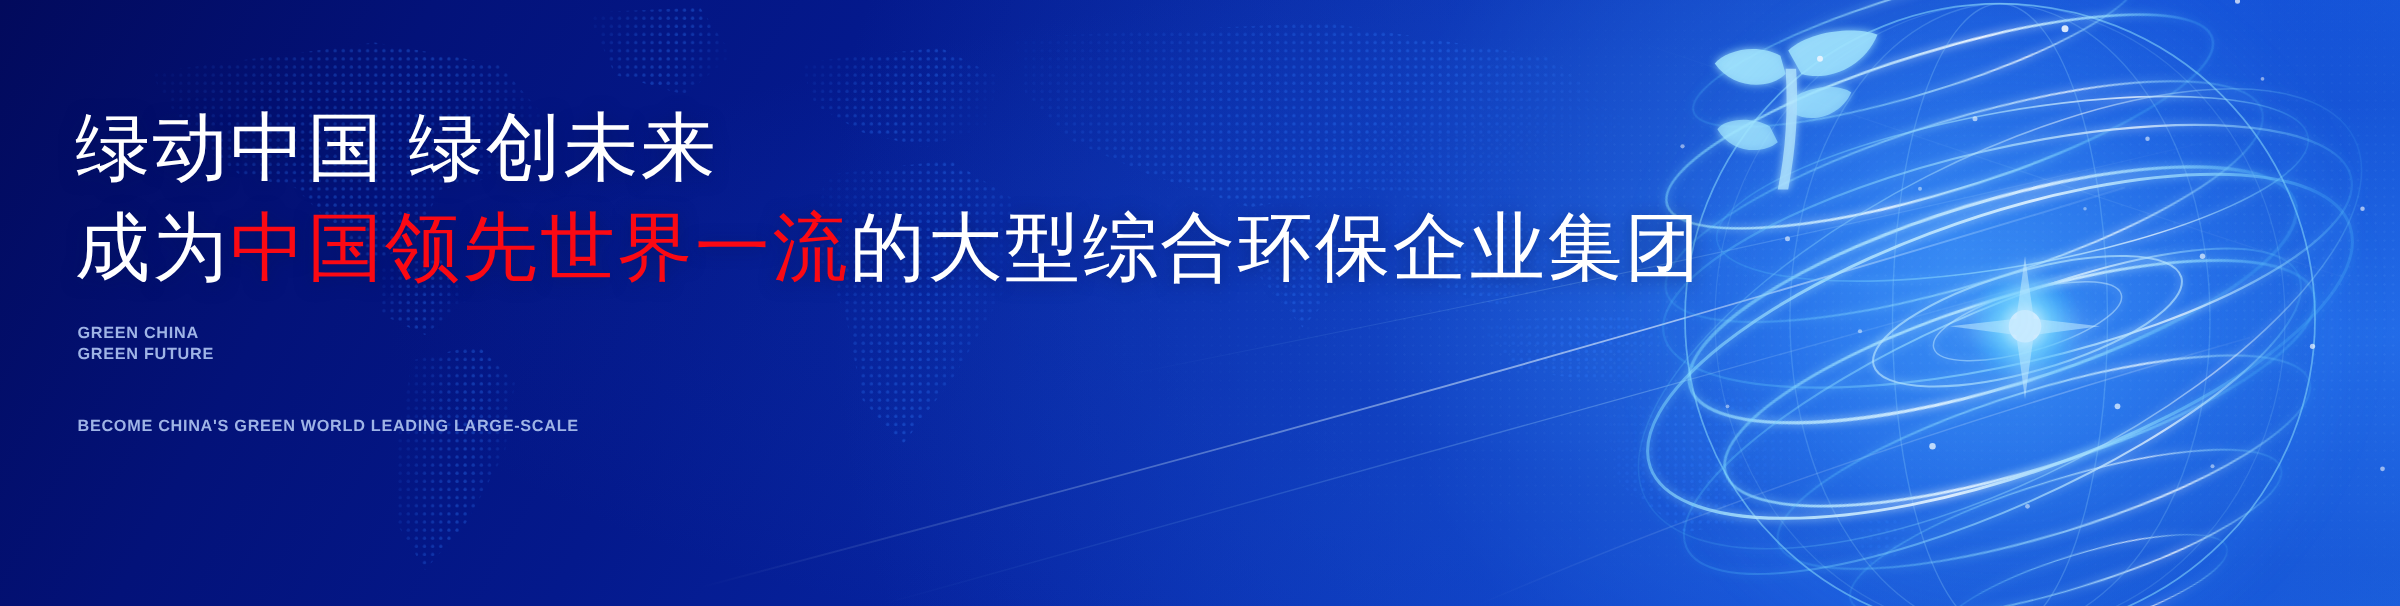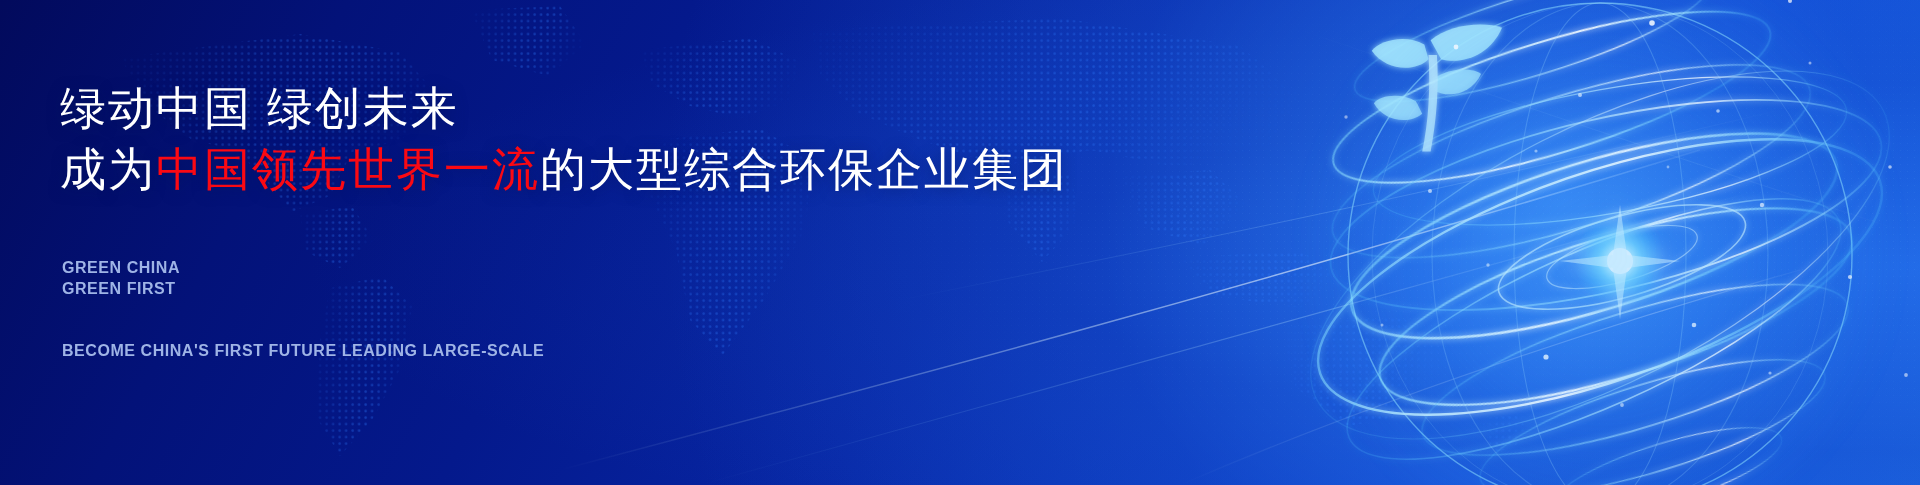--- a/index.html
+++ b/index.html
@@ -60,37 +60,37 @@
     filter:blur(6px);
   }
 
   
   #copy {
     position:absolute;
     left:60px; top:78px;
     z-index:6;
   }
   .head-line {
-    font-size:46px;
+    font-size:60px;
     line-height:1.33;
     font-weight:400;
     color:#ffffff;
     letter-spacing:2px;
     white-space:nowrap;
     text-shadow:0 2px 14px rgba(0,20,90,0.55);
   }
   .head-line .hl-red { color:#fb0913;font-family:Liberation Mono, monospace; }
 
   #subs {
     position:absolute;
     left:62px; top:258px;
     z-index:6;
   }
   .sub-en {
-    font-size:16px;
+    font-size:13px;
     font-weight:700;
     letter-spacing:0.55px;
     line-height:1.30;
     color:#9fb4e6;
     white-space:nowrap;
   }
   #tagline-en { margin-top:0; }
   #mission-en { margin-top:41px; }
 </style>
 </head>
@@ -284,20 +284,20 @@
   </div>
 
   <div id="copy">
     <div class="head-line">绿动中国 绿创未来</div>
     <div class="head-line"><span>成为</span><span class="hl-red">中国领先世界一流</span><span>的大型综合环保企业集团</span></div>
   </div>
 
   <div id="subs">
     <div id="tagline-en">
       <div class="sub-en">GREEN CHINA</div>
-      <div class="sub-en">GREEN FIRST</div>
+      <div class="sub-en">GREEN FUTURE</div>
     </div>
     <div id="mission-en">
-      <div class="sub-en">BECOME CHINA'S FIRST FUTURE LEADING LARGE-SCALE</div>
+      <div class="sub-en">BECOME CHINA'S GREEN WORLD LEADING LARGE-SCALE</div>
     </div>
   </div>
 
 </div>
 
 </body></html>

